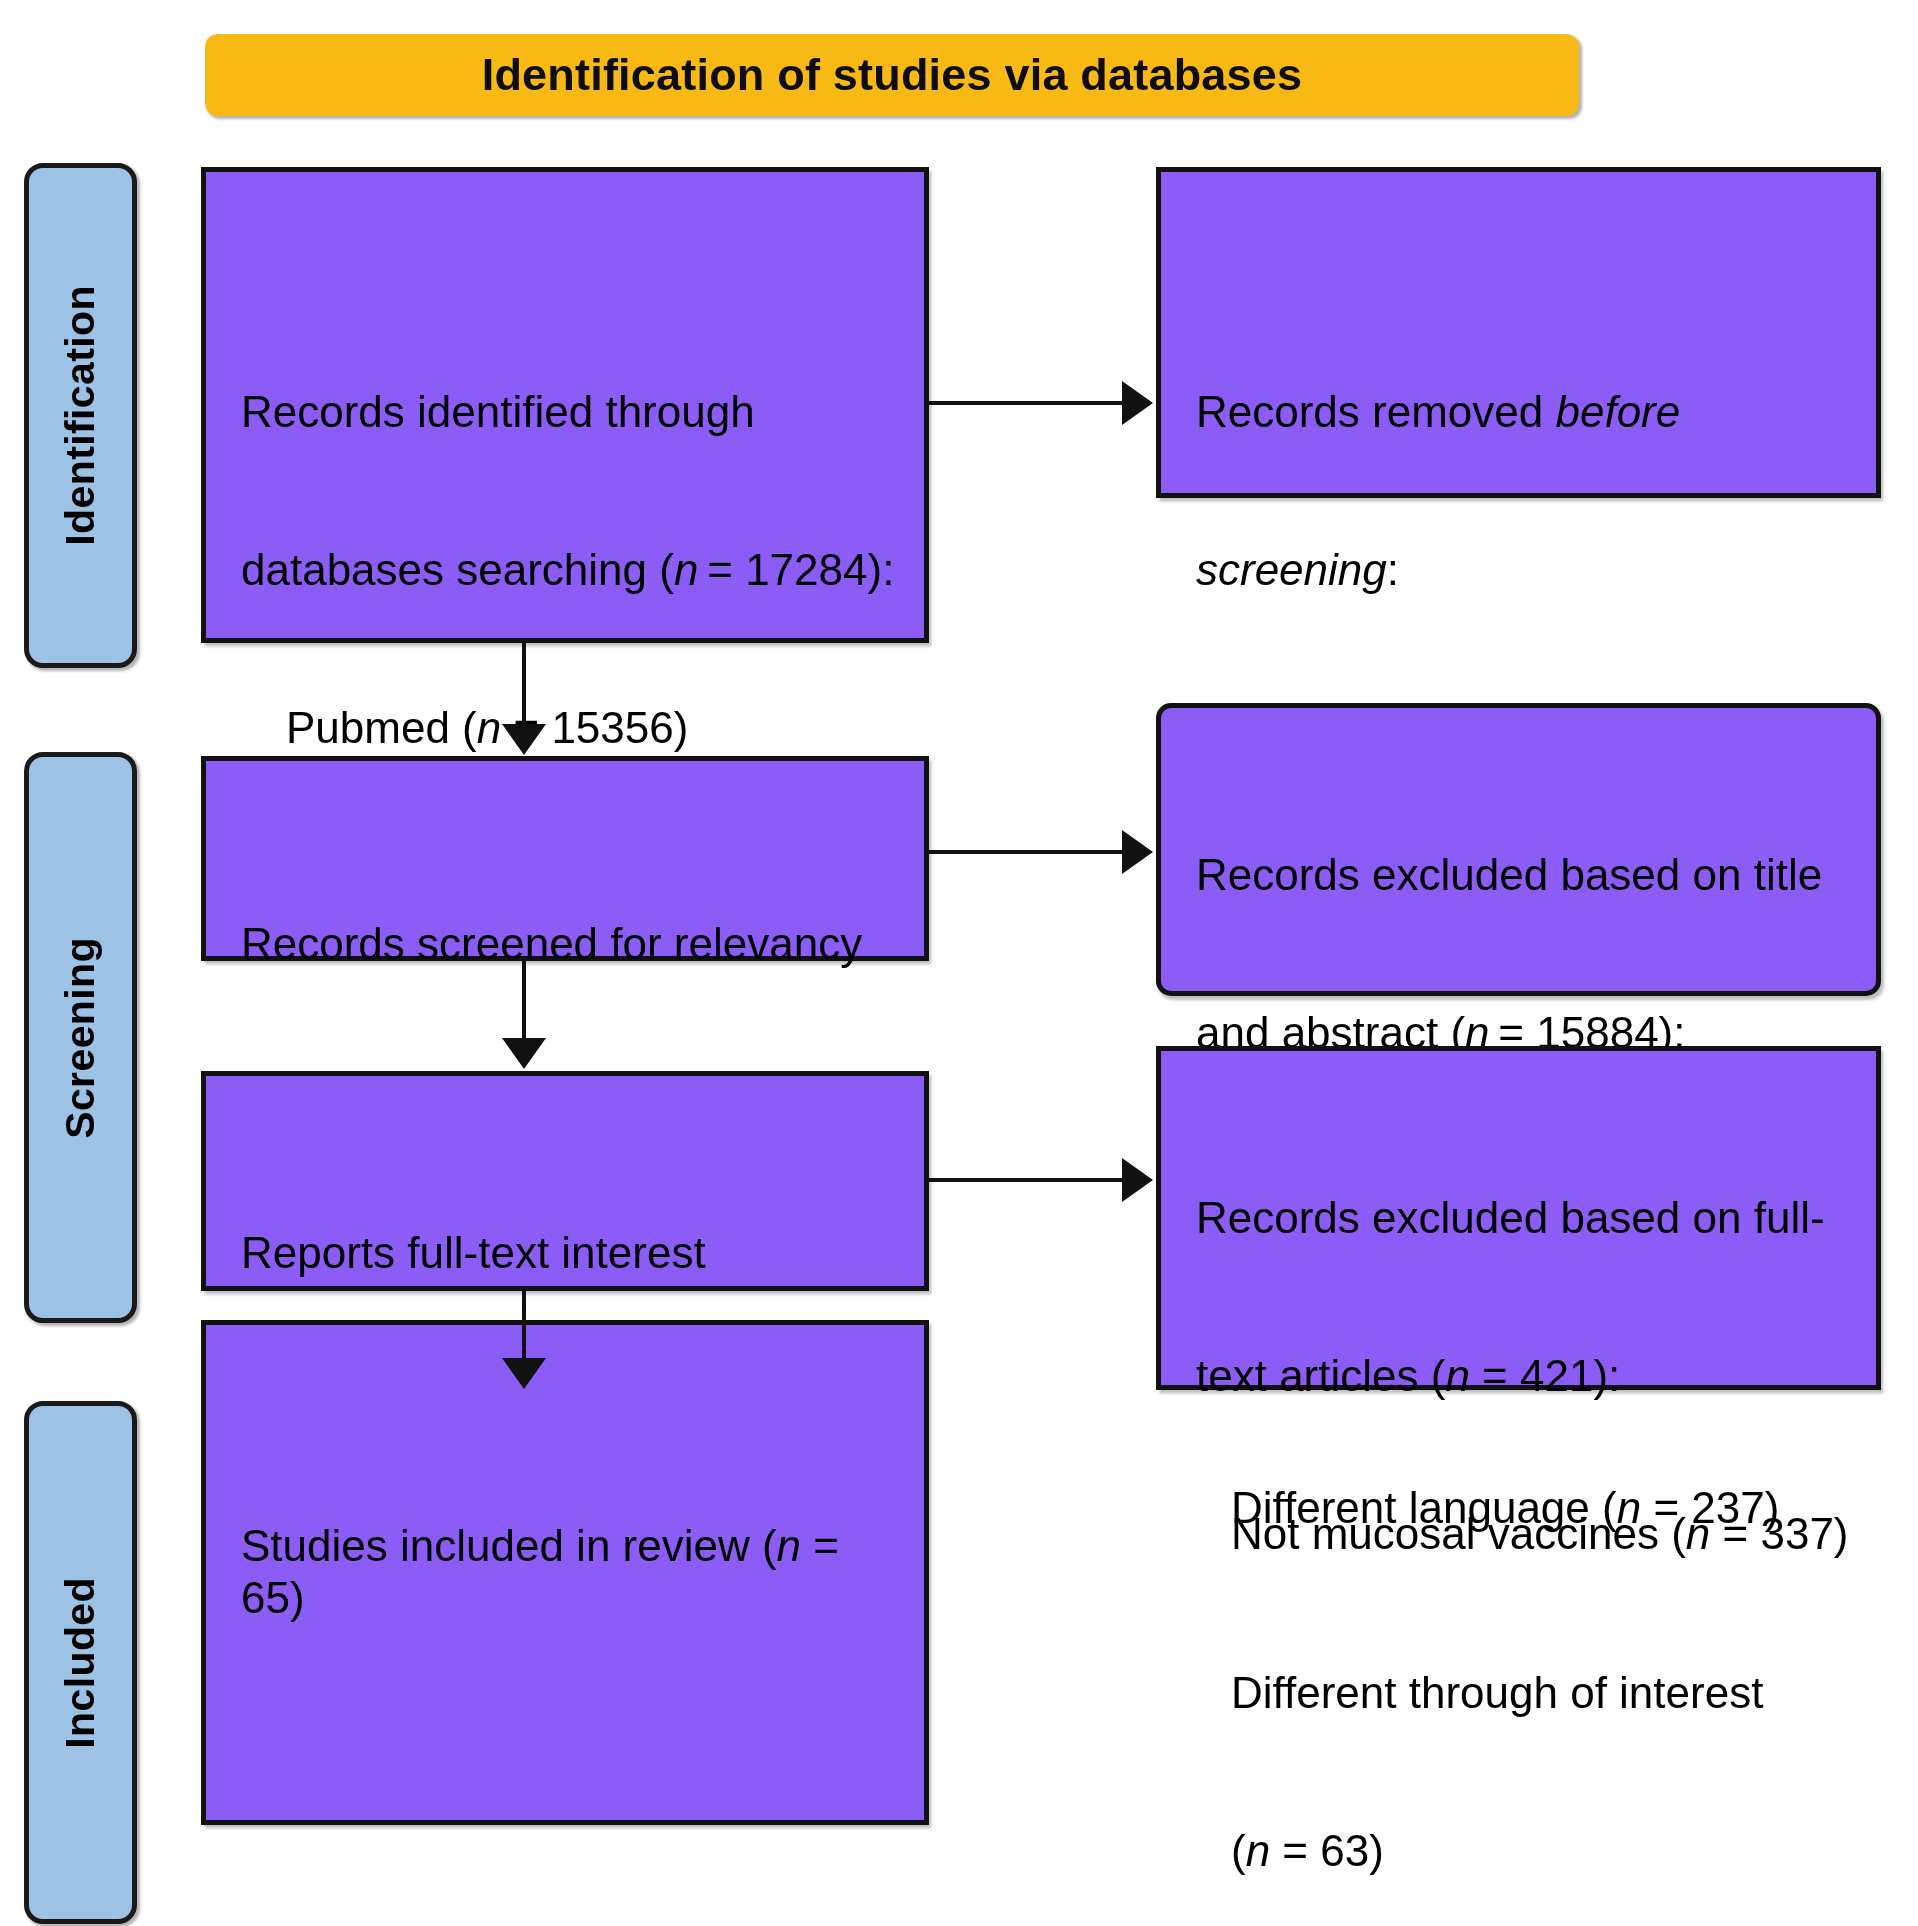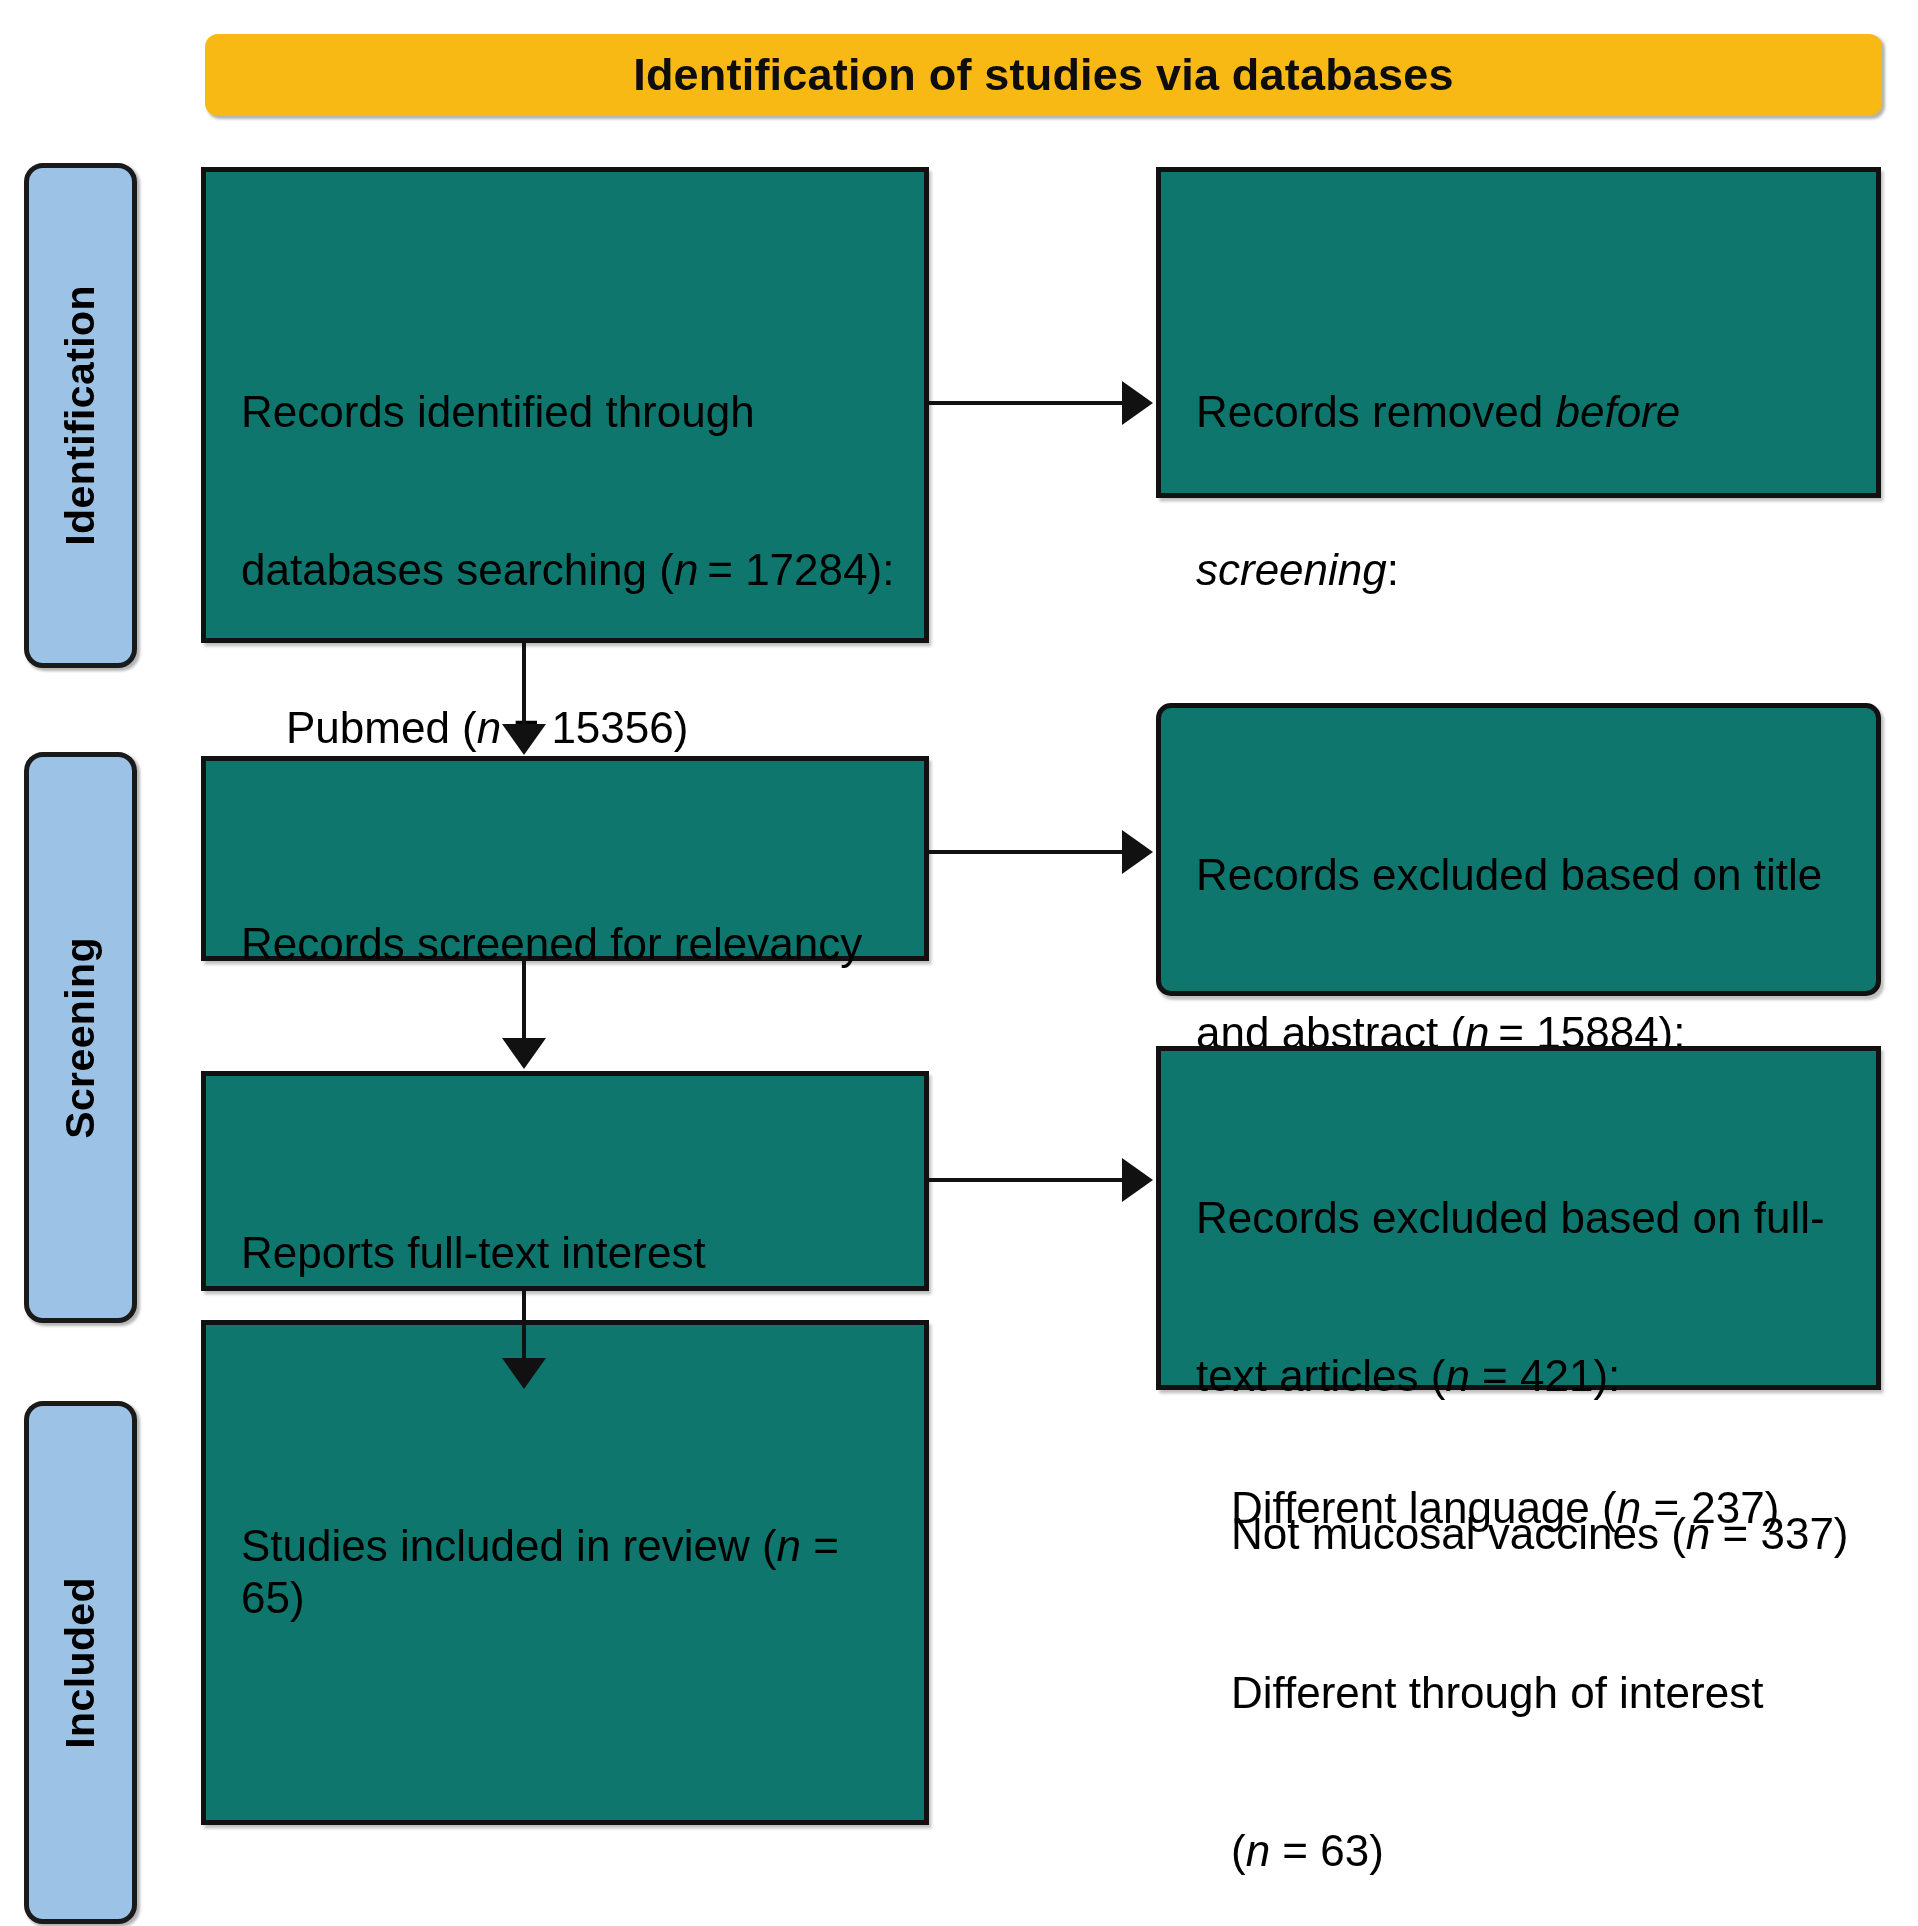--- a/index.html
+++ b/index.html
@@ -16,21 +16,21 @@
     height: 1926px;
     background: #ffffff;
     overflow: hidden;
   }
 
   
   .header-bar {
     position: absolute;
     left: 205px;
     top: 34px;
-    width: 1677px;
+    width: 1374px;
     height: 82px;
     background: #F9B915;
     border-radius: 13px;
     box-shadow: 2.2px 2.9px 2.9px rgba(0,0,0,0.30);
     display: flex;
     align-items: center;
     justify-content: center;
   }
   .header-title {
     font-size: 45px;
@@ -62,21 +62,21 @@
     letter-spacing: 0.4px;
     white-space: nowrap;
   }
   #stage-identification { top: 163px;  height: 495px; }
   #stage-screening     { top: 752px; height: 561px; }
   #stage-included      { top: 1401px; height: 513px; }
 
   
   .flow-box {
     position: absolute;
-    background: #0f766e;
+    background: #8b5cf6;
     border: 5.1px solid #111111;
     box-sizing: border-box;
     box-shadow: 2.9px 3.7px 2.9px rgba(0,0,0,0.25);
     padding: 0;
   }
   .flow-text {
     position: absolute;
     left: 35px;
     right: 14.6px;
     font-size: 44px;

